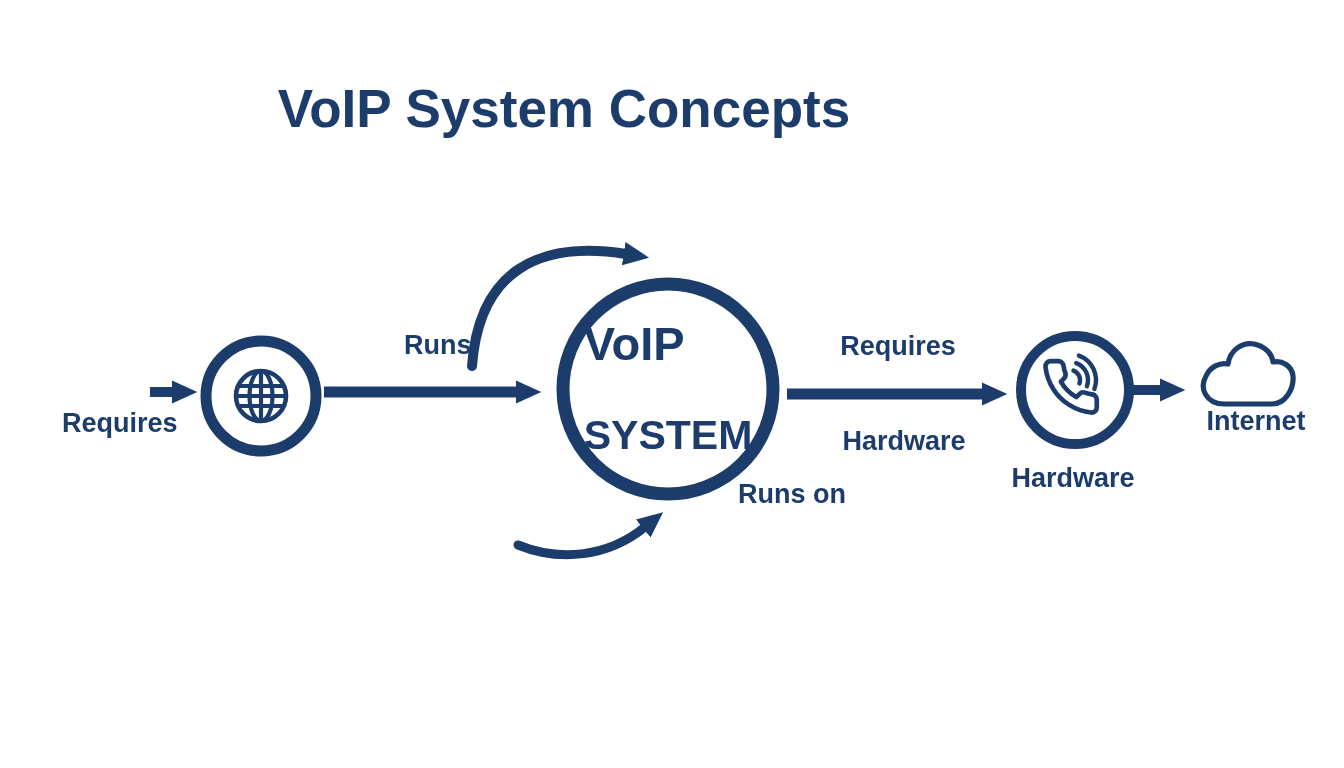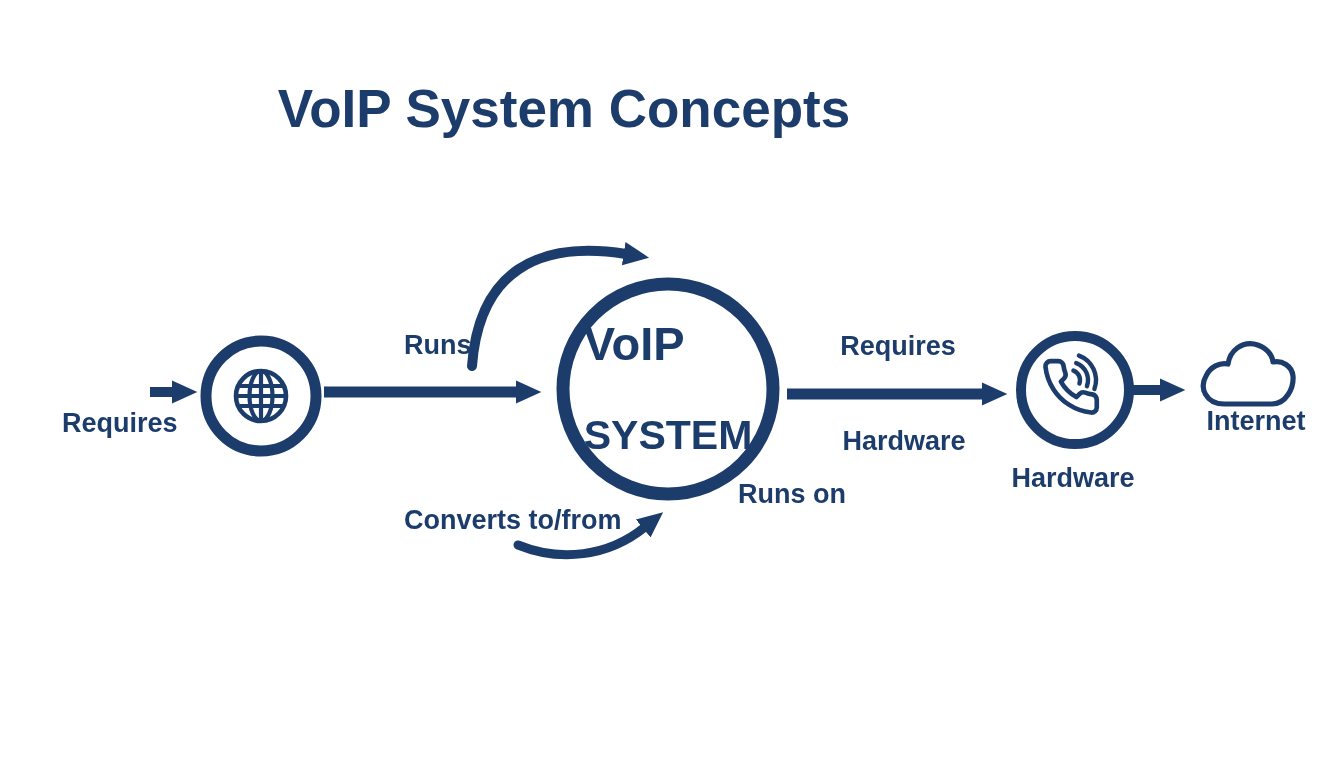--- a/index.html
+++ b/index.html
@@ -102,21 +102,20 @@
 
   <div class="voip-text">
     <div class="voip-line1">VoIP</div>
     <div class="voip-line2">SYSTEM</div>
   </div>
 
   <div class="label centered" style="left:898px; top:332px;">Requires</div>
 
   <div class="label centered" style="left:904px; top:427px;">Hardware</div>
 
-  <div class="label" style="left:404px; top:506px;">Converts to/from</div>
 
   <div class="label" style="left:738px; top:480px;">Runs on</div>
 
   <div class="label centered" style="left:1073px; top:464px;">Hardware</div>
 
   <div class="label centered" style="left:1256px; top:407px;">Internet</div>
 
 </div>
 
 </body></html>

